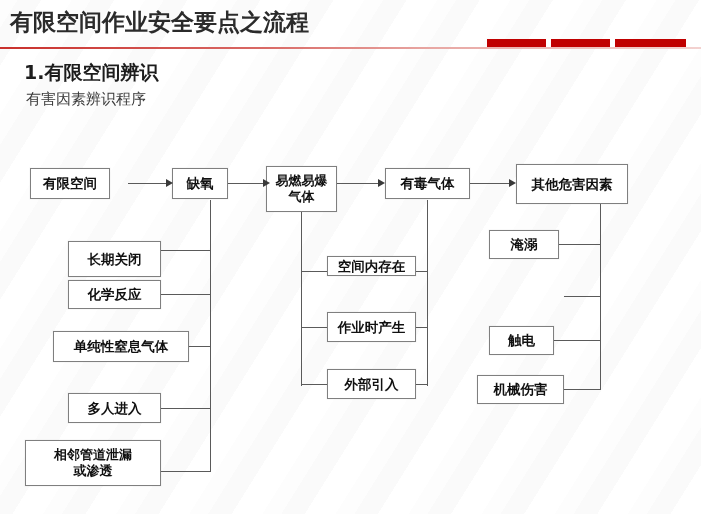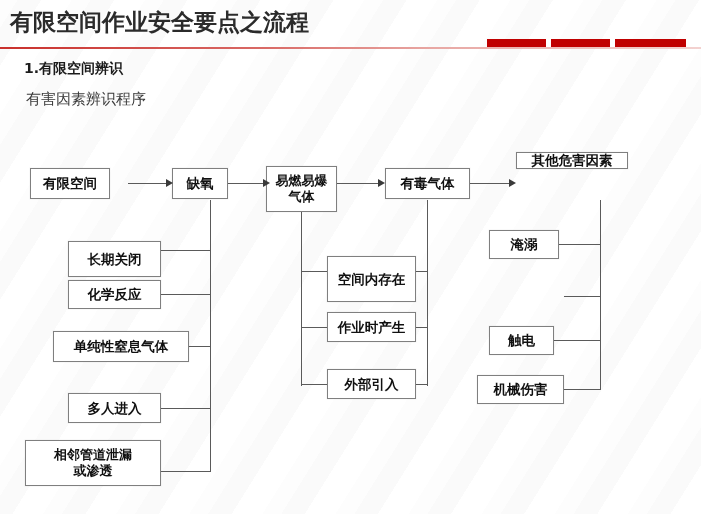--- a/index.html
+++ b/index.html
@@ -86,21 +86,21 @@
     background: #c00000;
   }
   #red-seg-1 { left: 487px; width: 59px; }
   #red-seg-2 { left: 551px; width: 59px; }
   #red-seg-3 { left: 615px; width: 71px; }
 
   
   #section-number-title {
     position: absolute;
     left: 24px; top: 60px;
-    font-size: 14px;
+    font-size: 19px;
     font-weight: bold;
     color: #1c1c1c;
     white-space: nowrap;
   }
   #section-subtitle {
     position: absolute;
     left: 26px; top: 90px;
     font-size: 15px;
     font-weight: normal;
     color: #3a3a3a;
@@ -211,34 +211,34 @@
 
     <div class="node" style="left:30px; top:168px; width:80px; height:31px;">有限空间</div>
 
     <div class="node" style="left:172px; top:168px; width:56px; height:31px;">缺氧</div>
 
     <div class="node two-line" style="left:266px; top:166px; width:71px; height:46px; white-space:pre-line;">易燃易爆
 气体</div>
 
     <div class="node" style="left:385px; top:168px; width:85px; height:31px;">有毒气体</div>
 
-    <div class="node" style="left:516px; top:152px; width:112px; height:17px;">其他危害因素</div>
+    <div class="node" style="left:516px; top:164px; width:112px; height:40px;">其他危害因素</div>
 
     <div class="node" style="left:68px; top:235px; width:93px; height:36px;margin-top:6px;">长期关闭</div>
 
     <div class="node" style="left:68px; top:280px; width:93px; height:29px;">化学反应</div>
 
     <div class="node" style="left:25px; top:331px; width:136px; height:31px;margin-left:28px;">单纯性窒息气体</div>
 
     <div class="node" style="left:68px; top:393px; width:93px; height:30px;">多人进入</div>
 
     <div class="node two-line" style="left:25px; top:440px; width:136px; height:46px; white-space:pre-line;">相邻管道泄漏
 或渗透</div>
 
-    <div class="node" style="left:327px; top:256px; width:89px; height:46px;">空间内存在</div>
+    <div class="node" style="left:327px; top:256px; width:89px; height:20px;">空间内存在</div>
 
     <div class="node" style="left:327px; top:312px; width:89px; height:30px;">作业时产生</div>
 
     <div class="node" style="left:327px; top:369px; width:89px; height:30px;">外部引入</div>
 
     <div class="node" style="left:489px; top:230px; width:70px; height:29px;text-align:right;">淹溺</div>
 
 
     <div class="node" style="left:489px; top:326px; width:65px; height:29px;">触电</div>
 

